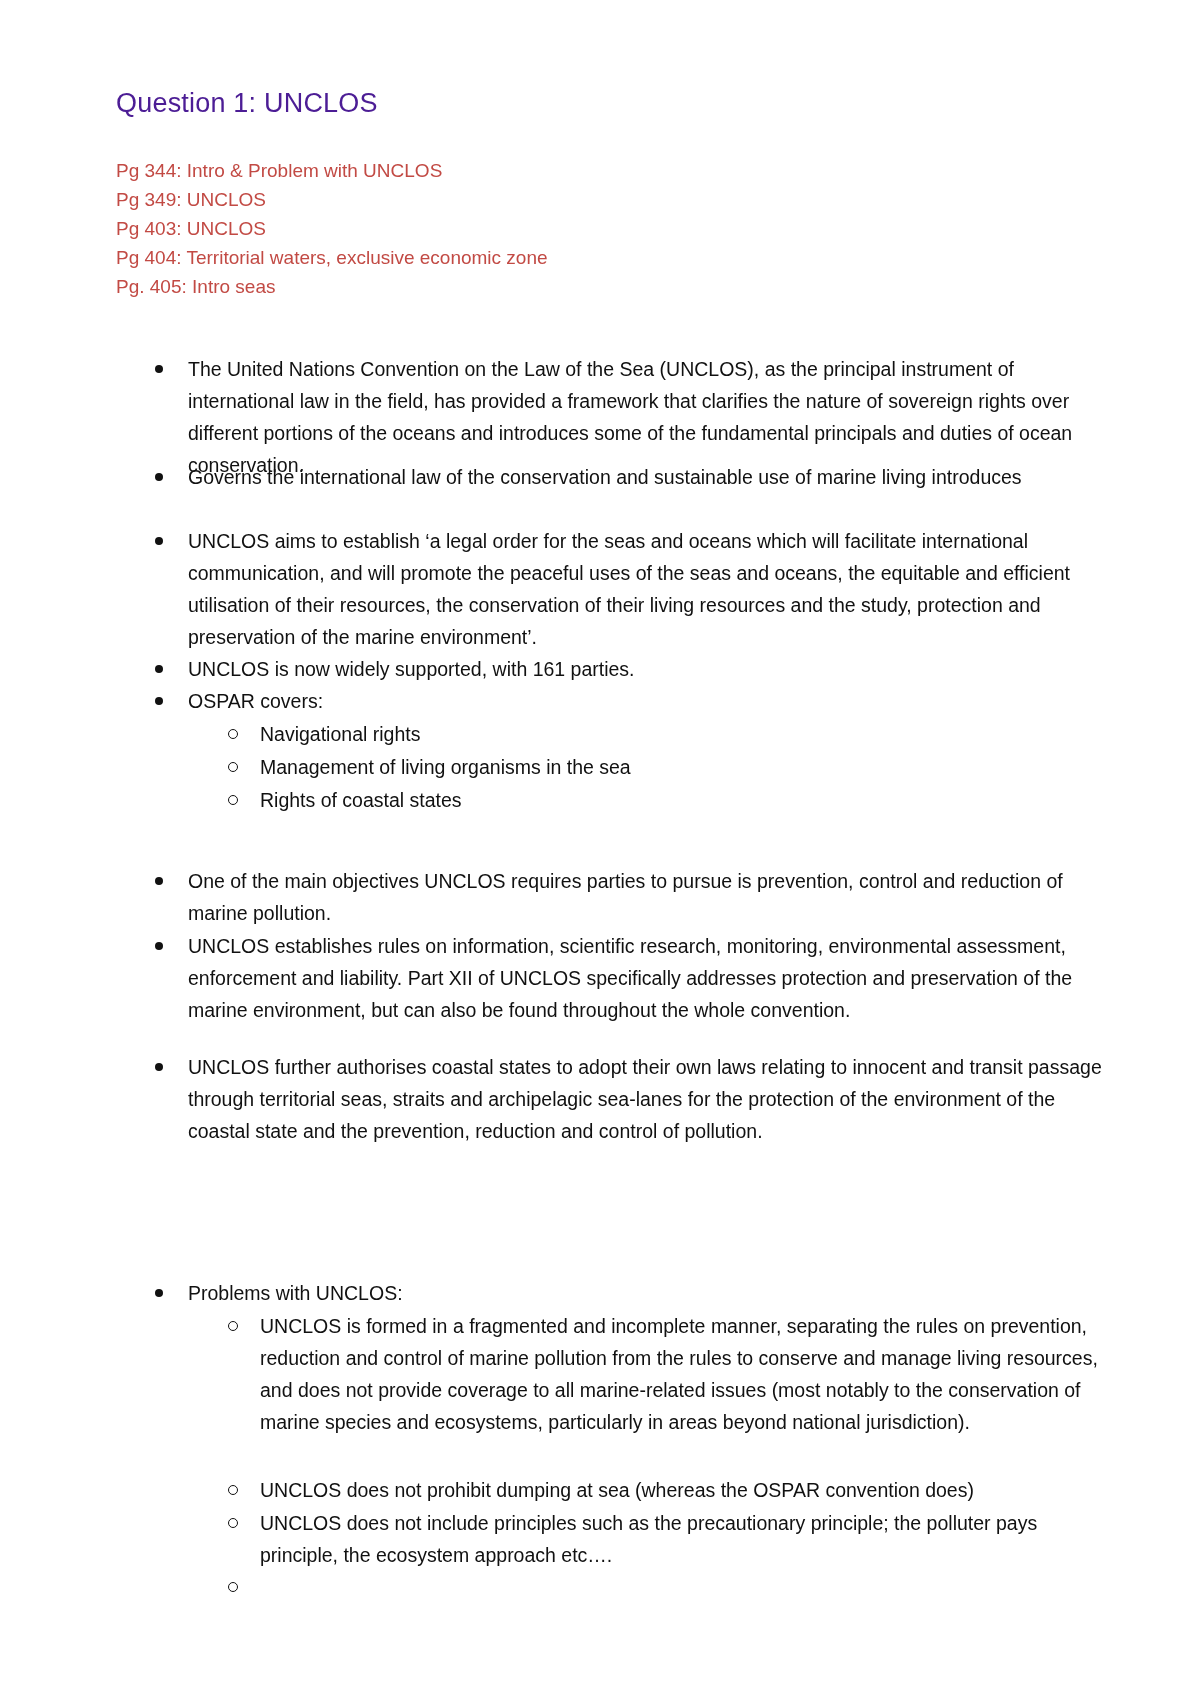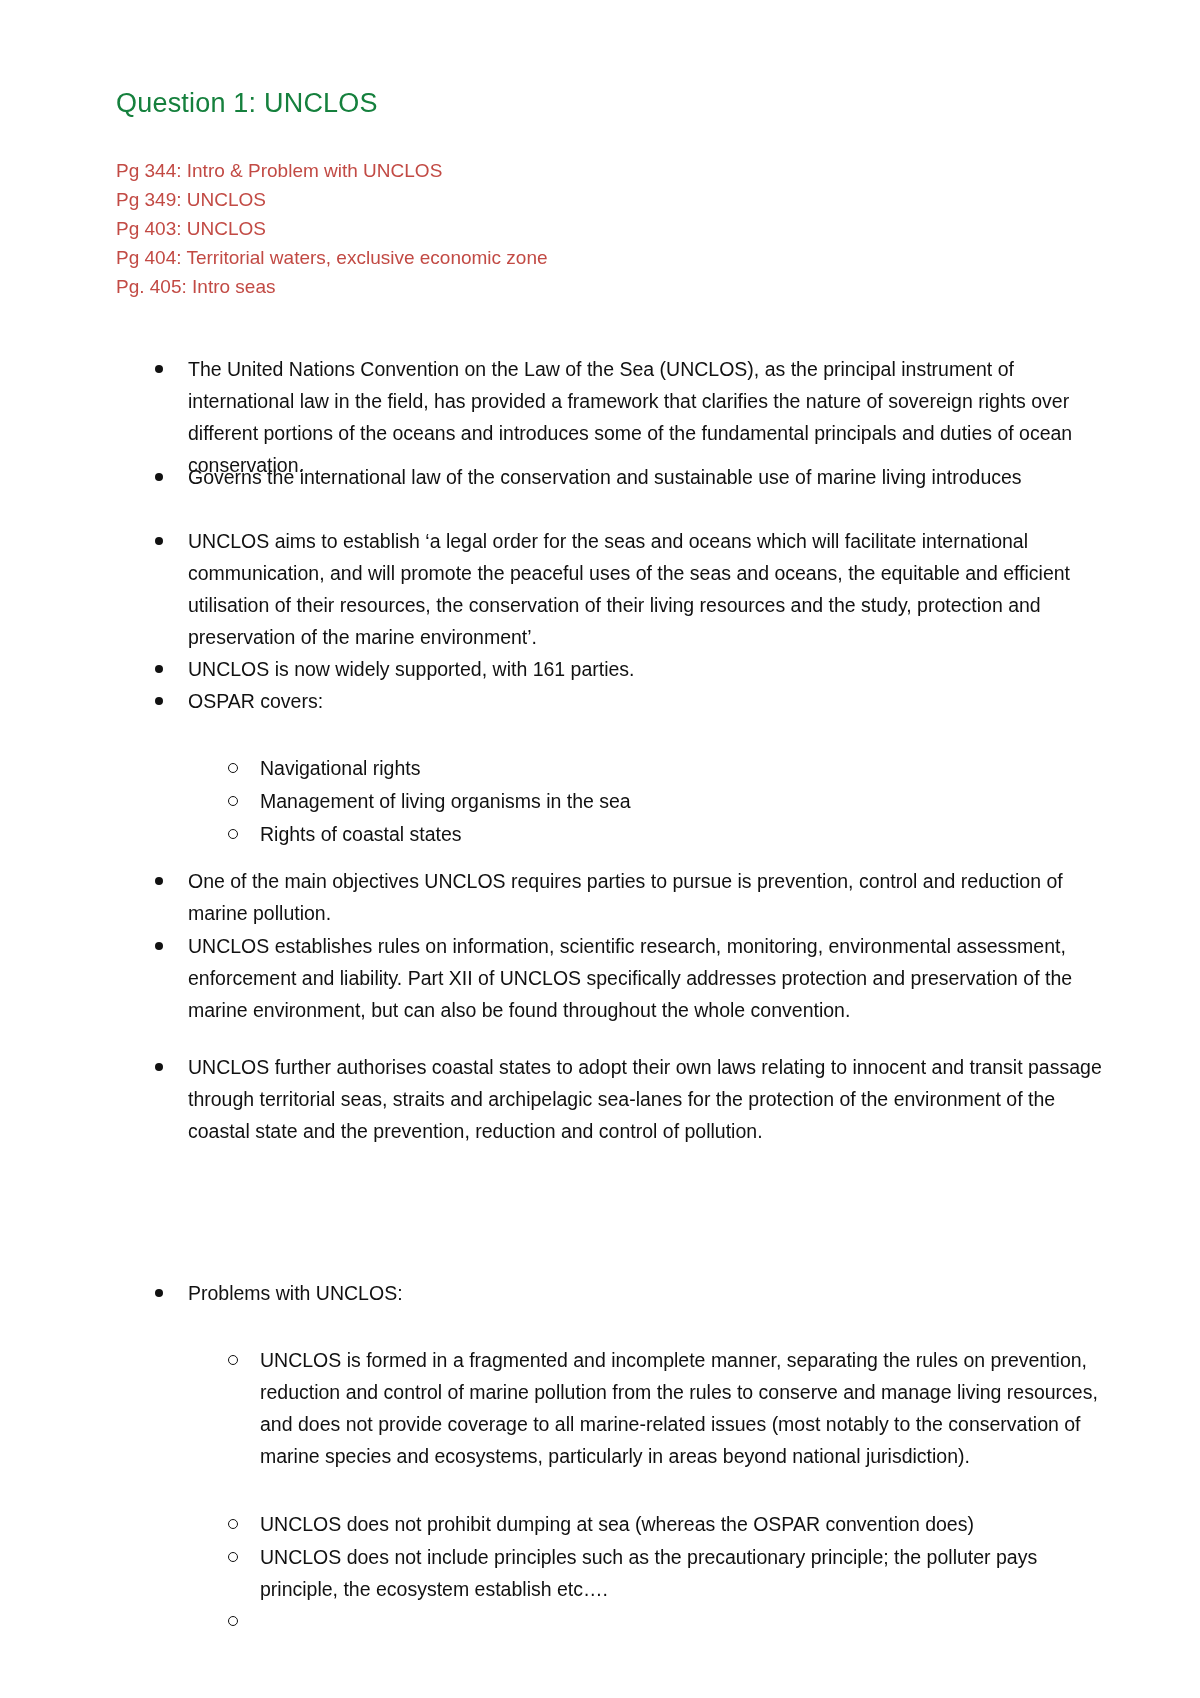--- a/index.html
+++ b/index.html
@@ -1,23 +1,23 @@
 <!DOCTYPE html>
 <html><head>
 <meta charset="utf-8">
 <style>
   html, body { margin: 0; padding: 0; background: #ffffff; }
   body { width: 1200px; height: 1698px; position: relative; overflow: hidden; font-family: "Liberation Sans", "DejaVu Sans", sans-serif; color: #111; }
   .page { position: absolute; left: 0; top: 0; width: 1200px; height: 1698px; }
-  .title { position: absolute; left: 116px; top: 88px; font-size: 27px; color: #15803d; font-weight: normal; letter-spacing: 0.2px; }
+  .title { position: absolute; left: 116px; top: 88px; font-size: 27px; color: #4c1d95; font-weight: normal; letter-spacing: 0.2px; }
   .refs { position: absolute; left: 116px; top: 156px; }
   .ref { font-size: 19px; color: #c0392b; line-height: 29px; height: 29px; white-space: nowrap; color: #c24a44; }
   .item { position: absolute; left: 188px; width: 920px; font-size: 19.5px; line-height: 32px; }
   .bullet { position: absolute; left: -33px; top: 0; width: 8px; height: 8px; border-radius: 50%; background: #111; margin-top: 12px; }
-  .sub { position: absolute; left: 260px; width: 850px; font-size: 19.5px; line-height: 32px; margin-top: 34px; }
+  .sub { position: absolute; left: 260px; width: 850px; font-size: 19.5px; line-height: 32px; }
   .circ { position: absolute; left: -32px; top: 0; width: 8px; height: 8px; border-radius: 50%; border: 1.4px solid #111; margin-top: 11px; box-sizing: border-box; width: 10px; height: 10px; }
 </style>
 </head>
 <body>
 
 <div class="page">
   <div class="title">Question 1: UNCLOS</div>
 
   <div class="refs">
     <div class="ref">Pg 344: Intro &amp; Problem with UNCLOS</div>
@@ -81,18 +81,18 @@
   <div class="sub" style="top:1310px">
     <span class="circ"></span>
     <span>UNCLOS is formed in a fragmented and incomplete manner, separating the rules on prevention, reduction and control of marine pollution from the rules to conserve and manage living resources, and does not provide coverage to all marine-related issues (most notably to the conservation of marine species and ecosystems, particularly in areas beyond national jurisdiction).</span>
   </div>
   <div class="sub" style="top:1474px">
     <span class="circ"></span>
     <span>UNCLOS does not prohibit dumping at sea (whereas the OSPAR convention does)</span>
   </div>
   <div class="sub" style="top:1507px">
     <span class="circ"></span>
-    <span>UNCLOS does not include principles such as the precautionary principle; the polluter pays principle, the ecosystem establish etc….</span>
+    <span>UNCLOS does not include principles such as the precautionary principle; the polluter pays principle, the ecosystem approach etc….</span>
   </div>
   <div class="sub" style="top:1571px">
     <span class="circ"></span>
   </div>
 </div>
 
 </body></html>

